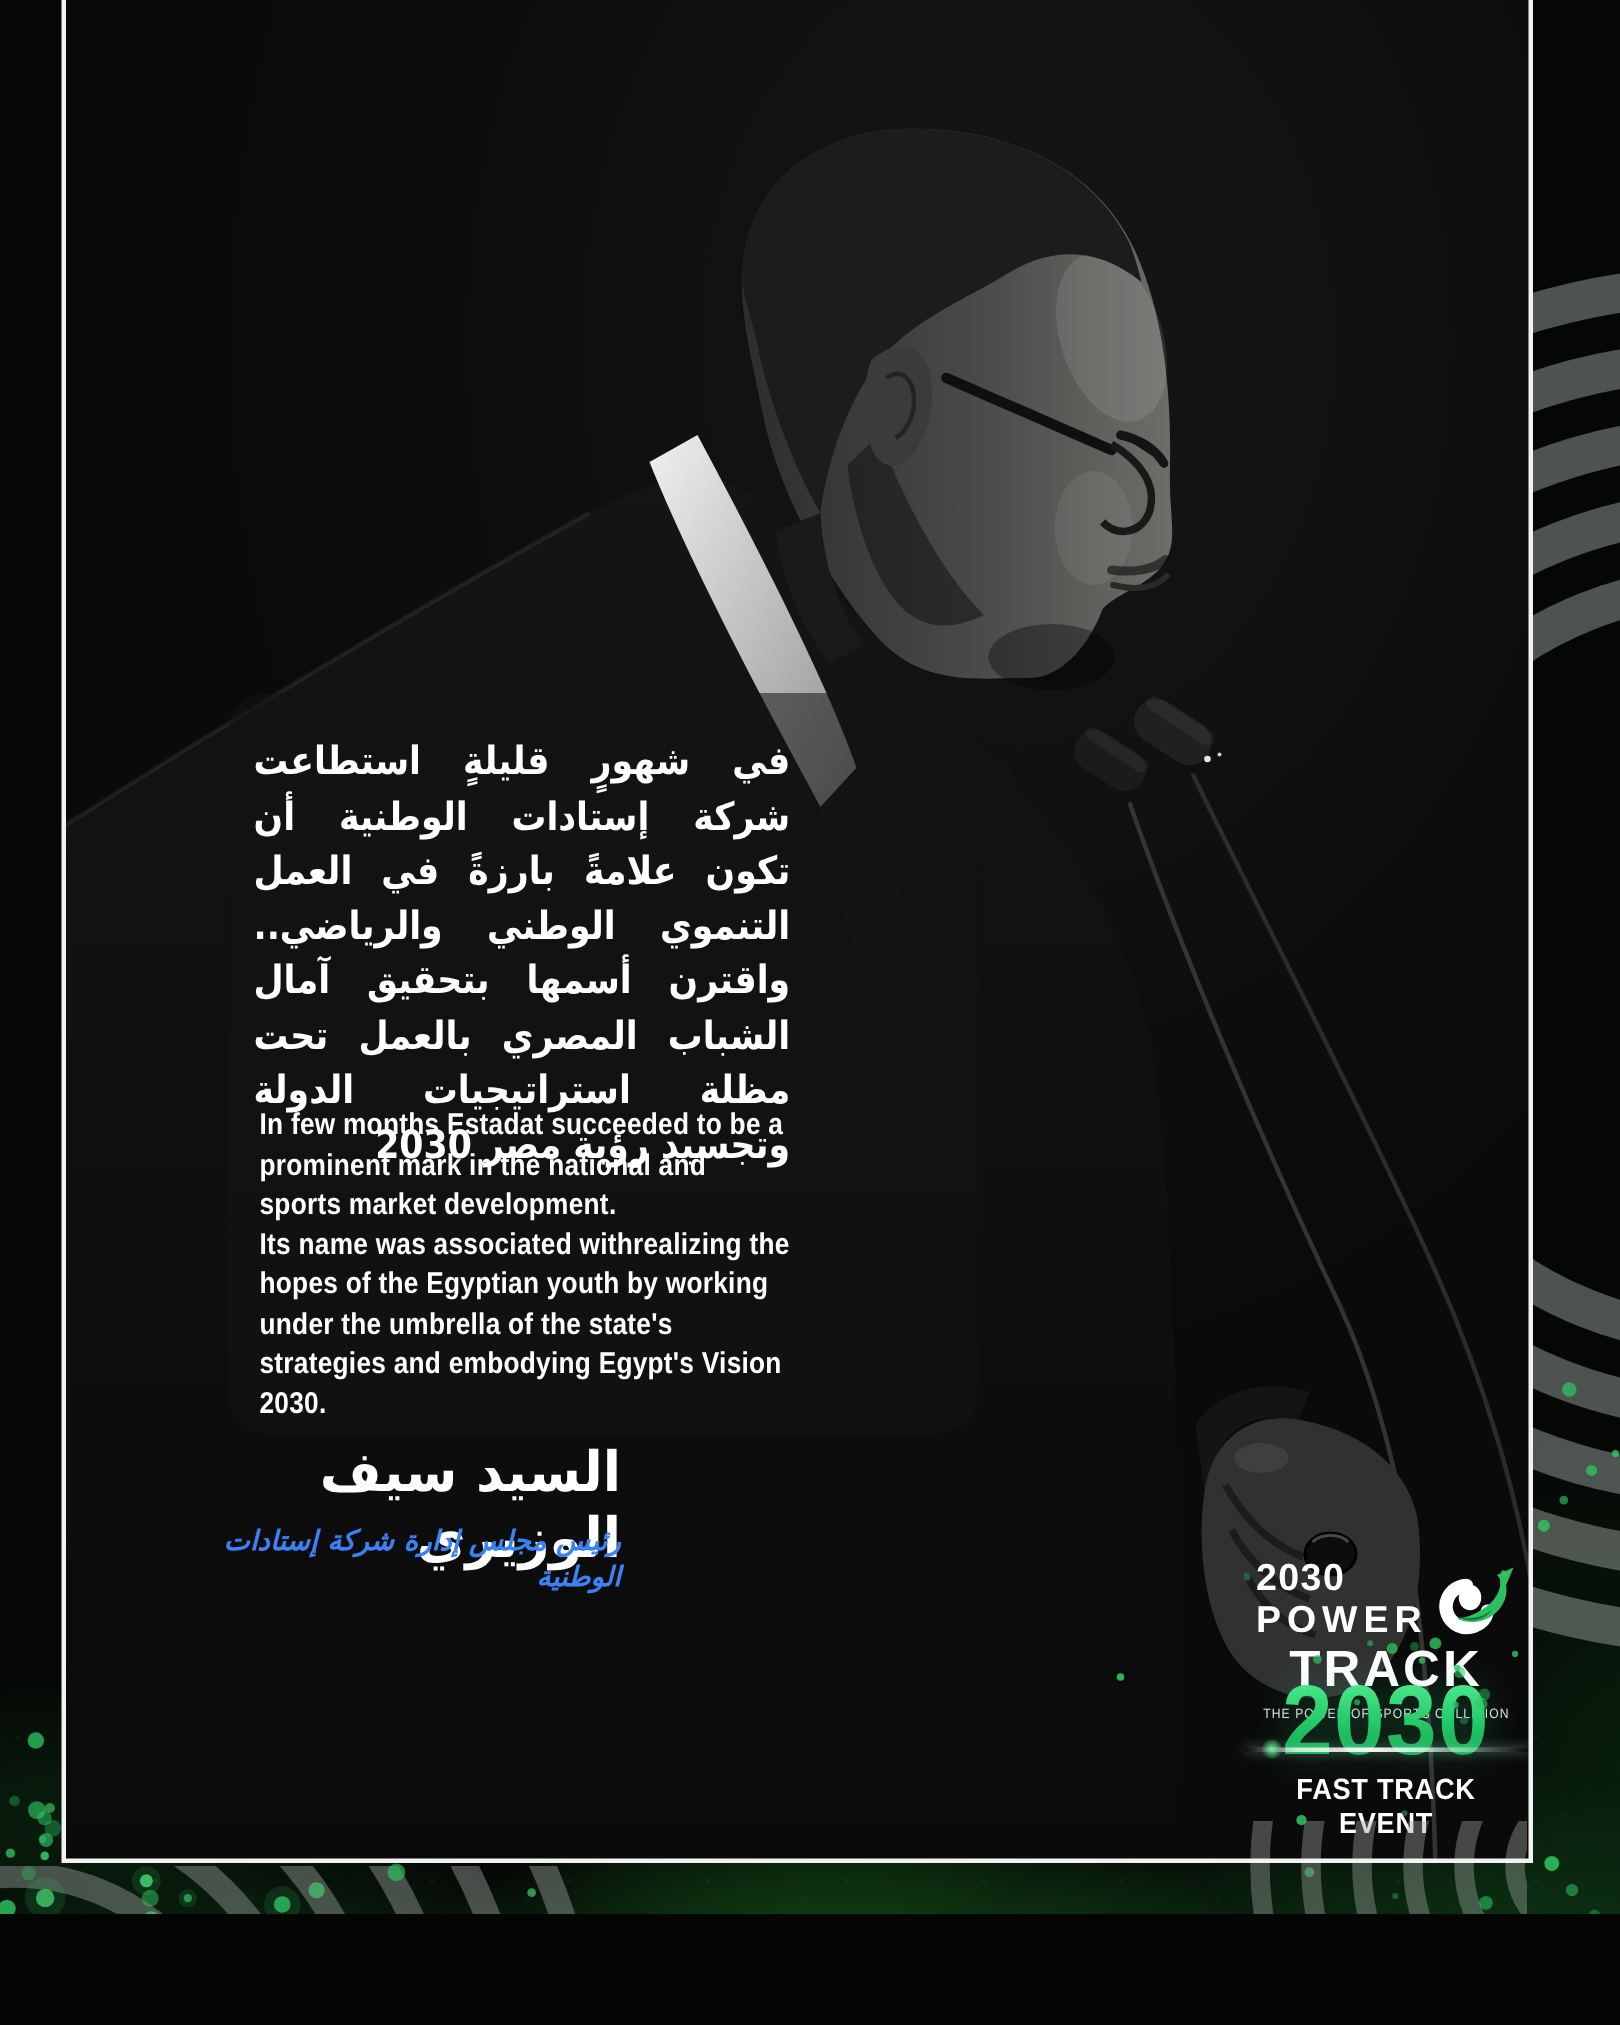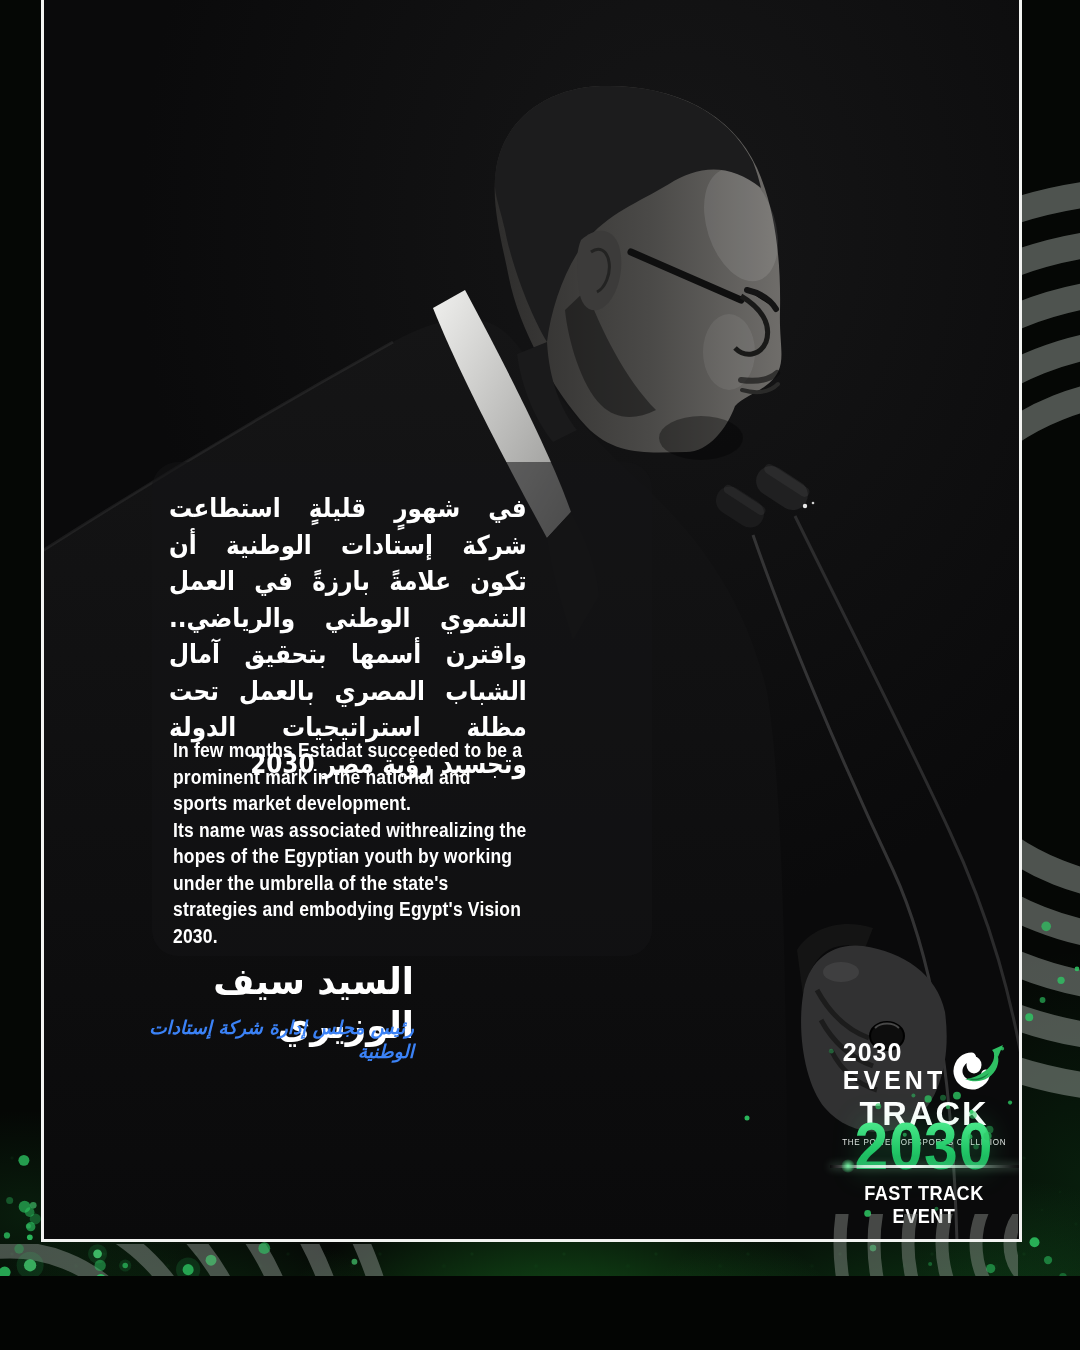--- a/index.html
+++ b/index.html
@@ -287,21 +287,21 @@
     <div class="arabic-text">في شهورٍ قليلةٍ استطاعت شركة إستادات الوطنية أن تكون علامةً بارزةً في العمل التنموي الوطني والرياضي.. واقترن أسمها بتحقيق آمال الشباب المصري بالعمل تحت مظلة استراتيجيات الدولة وتجسيد رؤية مصر 2030</div>
     <div class="english-text">In few months Estadat succeeded to be a prominent mark in the national and sports market development.
 Its name was associated withrealizing the hopes of the Egyptian youth by working under the umbrella of the state's strategies and embodying Egypt's Vision 2030.</div>
     <div class="speaker-name">السيد سيف الوزيري</div>
     <div class="speaker-title">رئيس مجلس إدارة شركة إستادات الوطنية</div>
 
     <div class="logo-block">
       <div class="logo-top">
         <div class="logo-lines">
           <span class="logo-l1">2030</span>
-          <span class="logo-l2">EVENT</span>
+          <span class="logo-l2">POWER</span>
         </div>
         <svg width="52" height="48" viewBox="0 0 52 48">
           <circle cx="19" cy="28" r="14" fill="none" stroke="#fff" stroke-width="9" stroke-dasharray="62 26" stroke-dashoffset="-8" stroke-linecap="round" transform="rotate(-20 19 28)"></circle>
           <ellipse cx="21" cy="22" rx="7.5" ry="8.5" fill="#fff"></ellipse>
           <path d="M 12,36 C 25,42 39,36 44,24 C 47,16 45,10 40,7 C 43,14 40,22 32,28 C 24,34 16,36 12,36 Z" fill="#2fbf63"></path>
           <path d="M 39,7 L 50,2 L 45,14 Z" fill="#2fbf63"></path>
           <path d="M 14,35 C 22,37 30,35 36,30 C 30,38 20,39 14,35 Z" fill="#157a3e"></path>
         </svg>
       </div>
       <span class="logo-l3">TRACK</span>

